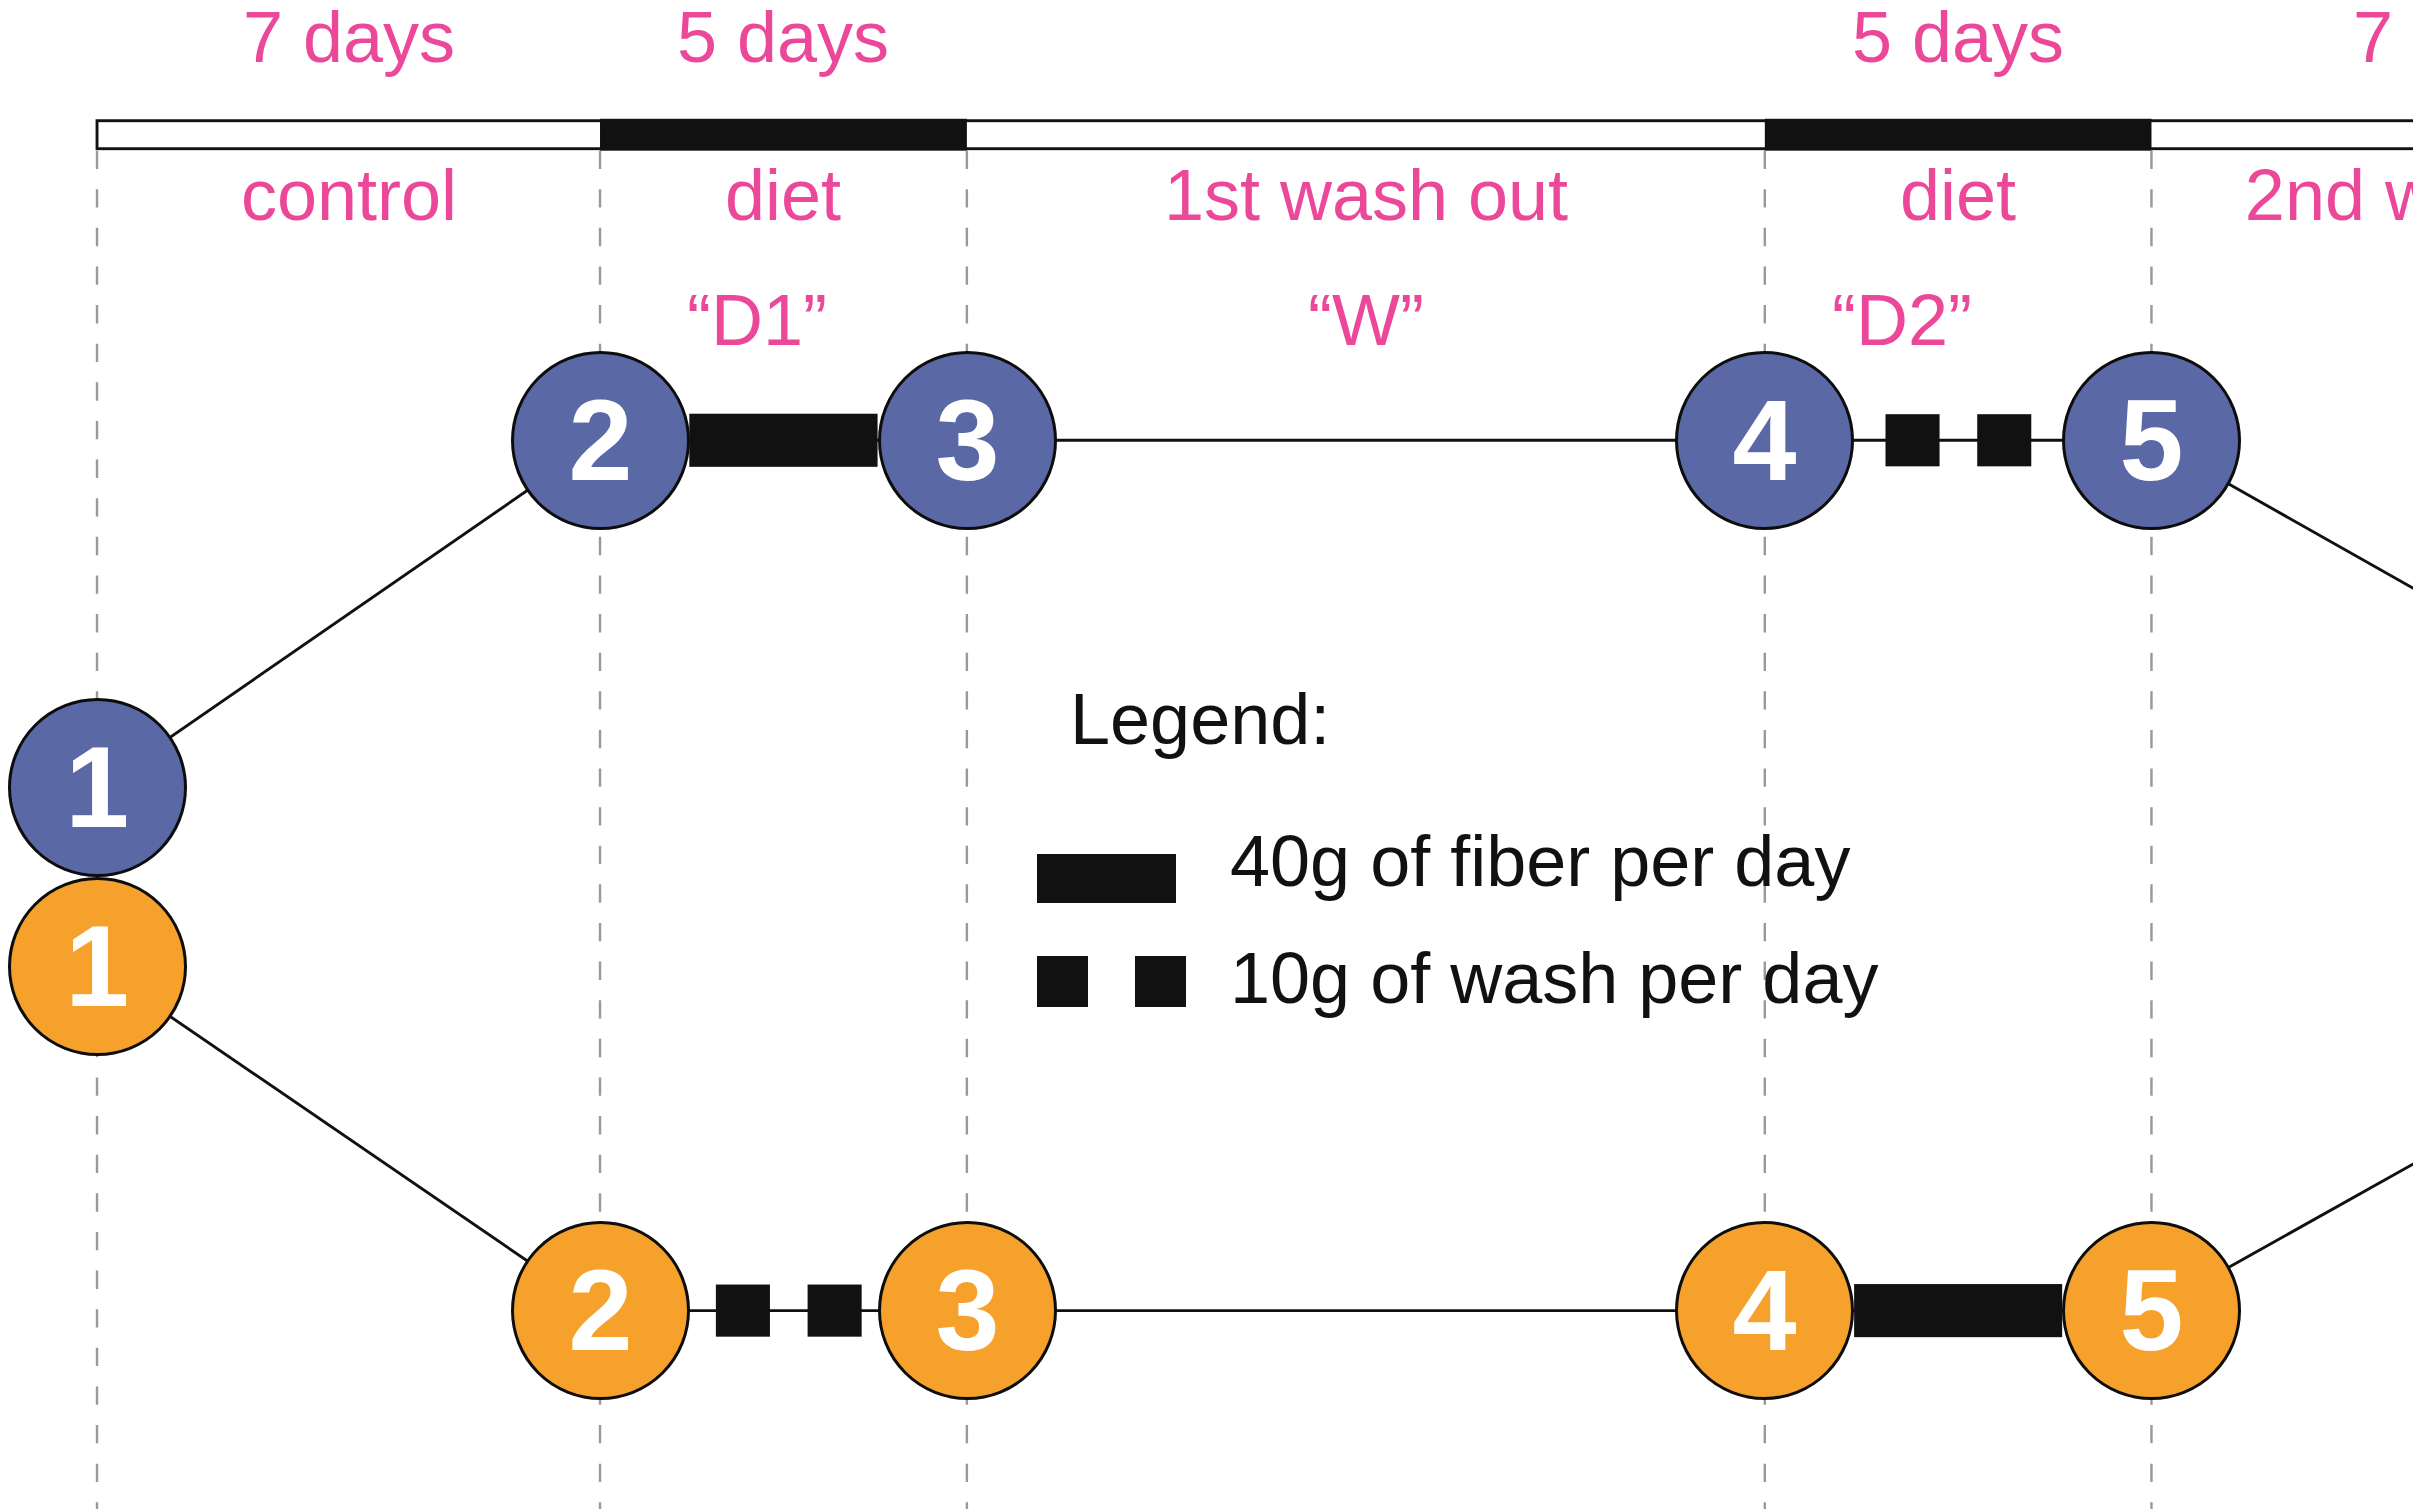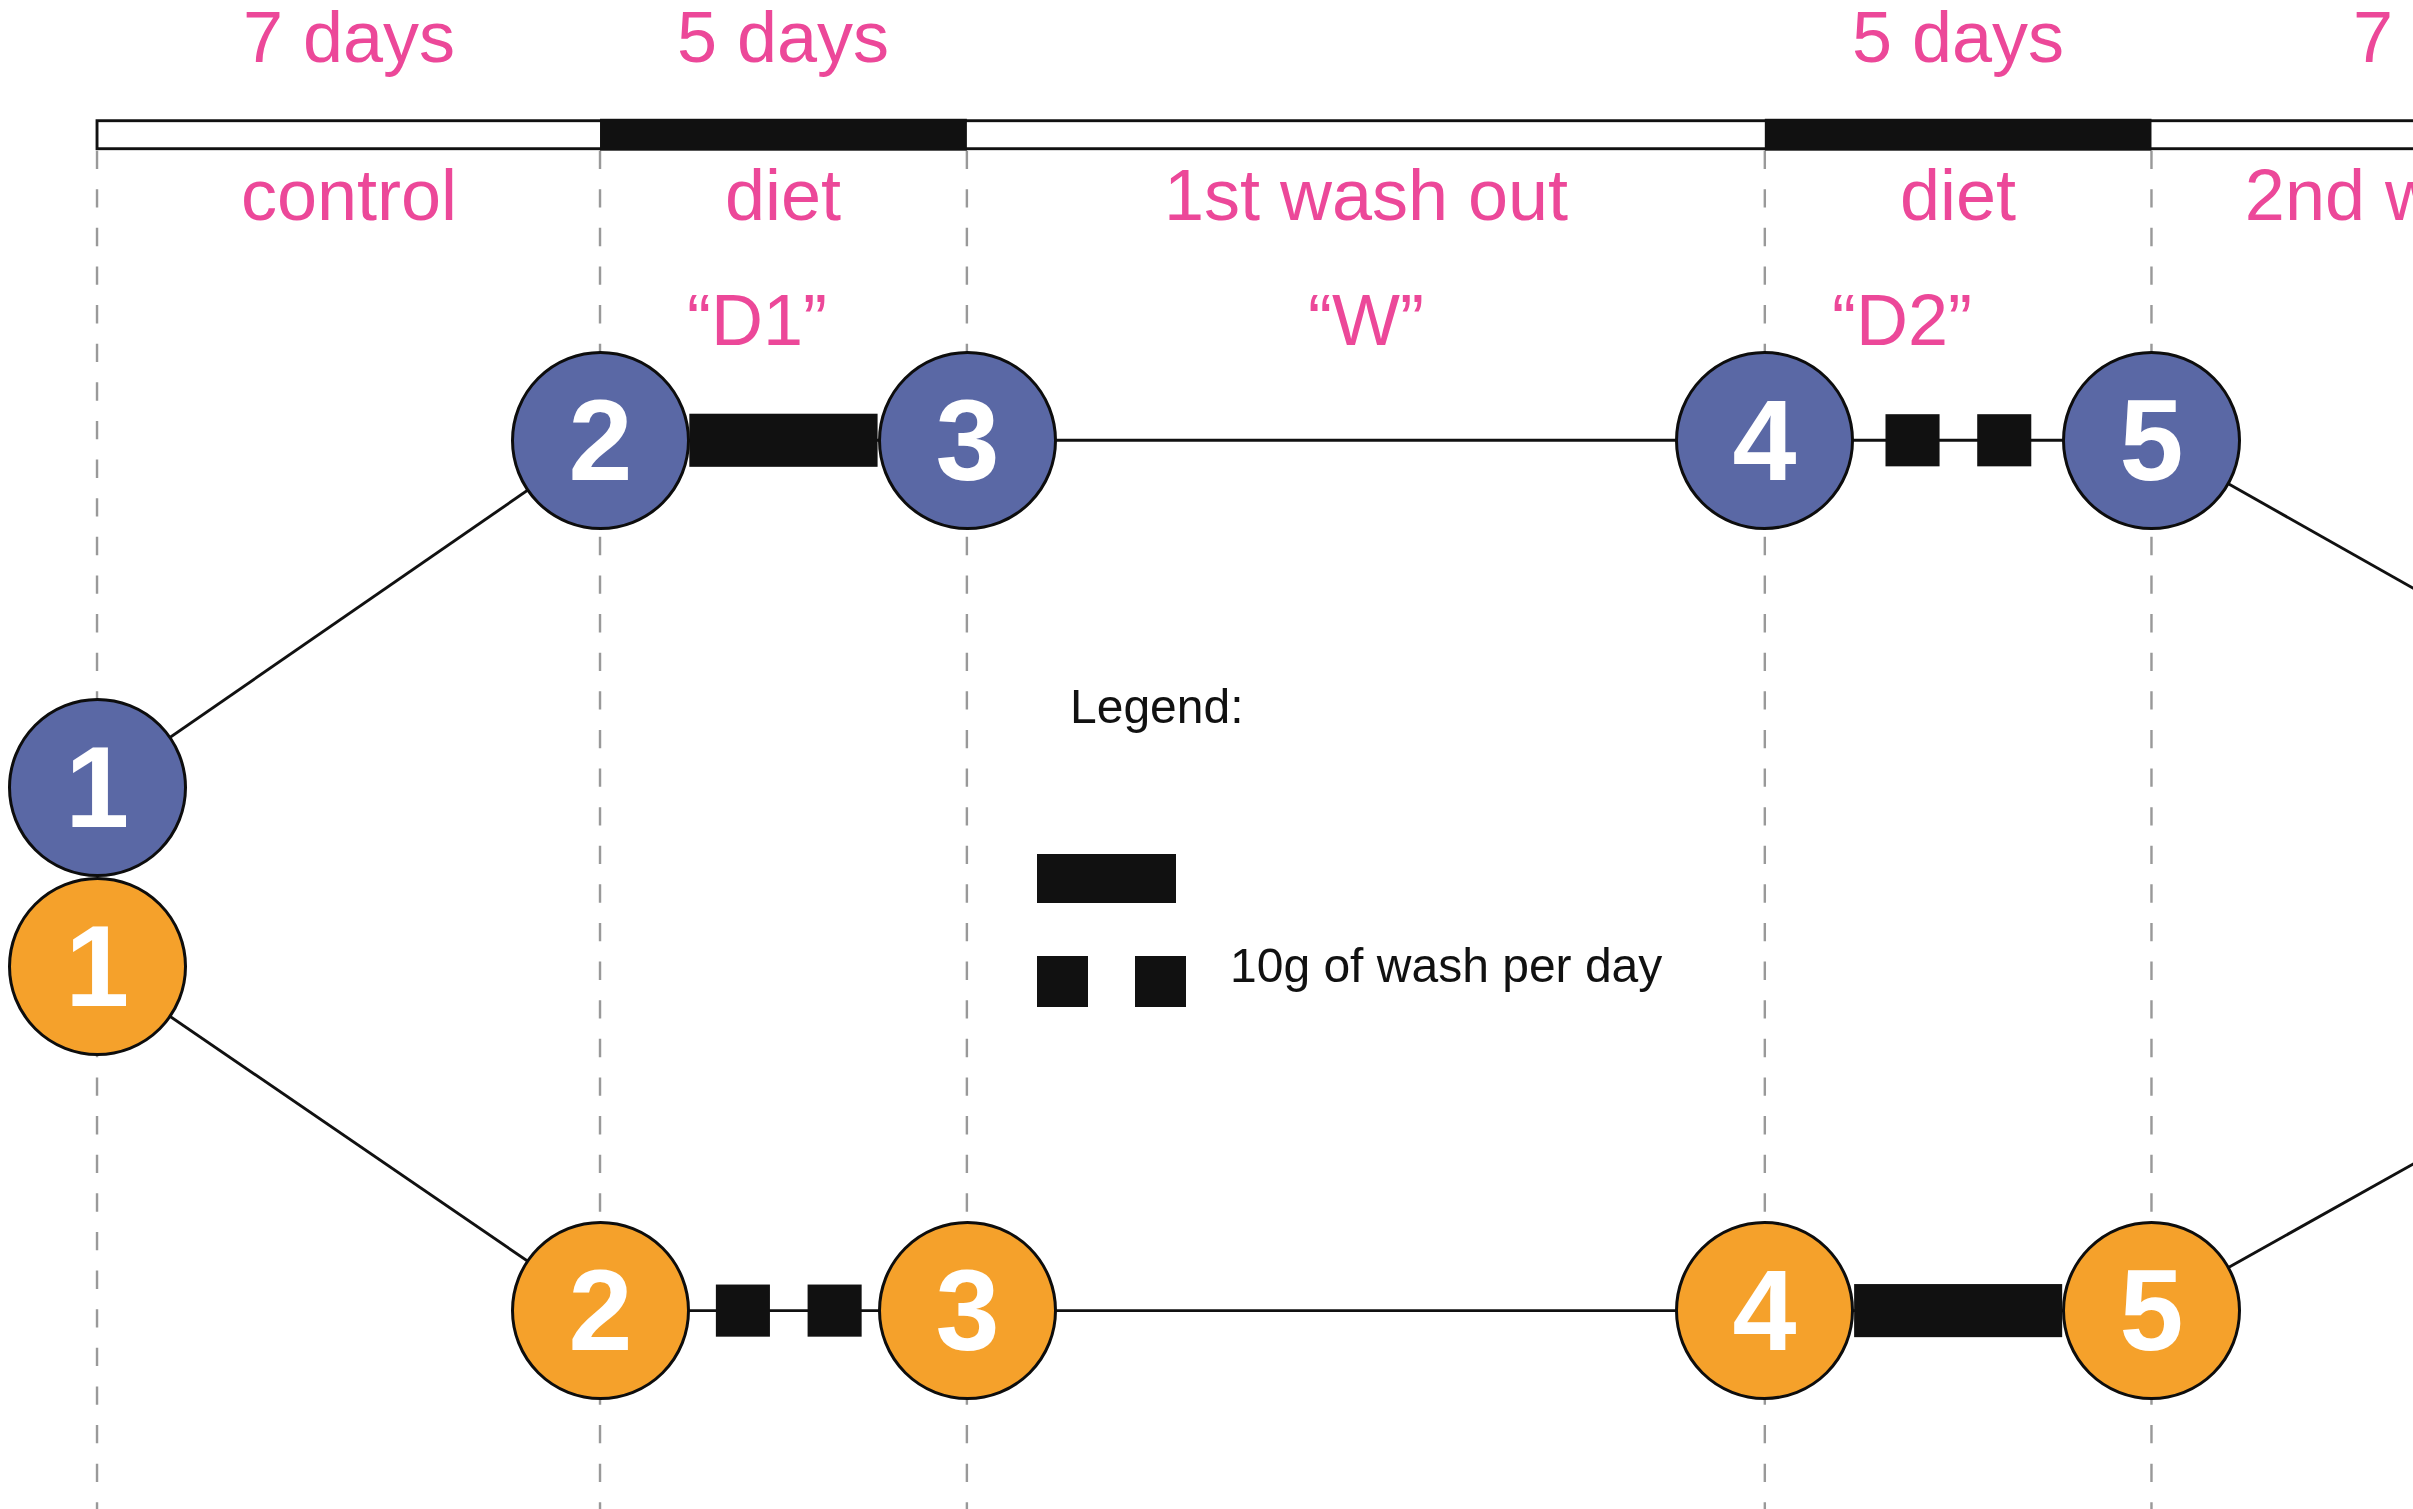--- a/index.html
+++ b/index.html
@@ -3,21 +3,21 @@
 <meta charset="utf-8">
 <style>
   html,body{margin:0;padding:0;background:#ffffff;}
   .canvas{
     position:relative;width:2877px;height:1510px;background:#ffffff;overflow:hidden;
     font-family:"Liberation Sans","DejaVu Sans",sans-serif;color:#111;
   }
   .lines-layer{position:absolute;left:0;top:0;width:2877px;height:1510px;}
   .lbl{position:absolute;transform:translateX(-50%);white-space:nowrap;
        font-size:72px;line-height:1;color:#ec4899;}
-  .lbl-left{position:absolute;transform:none;white-space:nowrap;font-size:48px;line-height:1;color:#111;}
+  .lbl-left{position:absolute;transform:none;white-space:nowrap;font-size:72px;line-height:1;color:#111;}
   .circle{
     position:absolute;width:179px;height:179px;border-radius:50%;
     border:3.4px solid #0d0d0d;box-sizing:border-box;
     display:flex;align-items:center;justify-content:center;
     color:#ffffff;font-size:115px;font-weight:700;line-height:1;
   }
   .swatch{position:absolute;background:#111;}
 </style>
 </head>
 <body>
@@ -93,19 +93,20 @@
 
   <div class="circle" style="left: 7.7px; top: 877px; background-color: rgb(245, 161, 43);">1</div>
   <div class="circle" style="left: 511px; top: 1221px; background-color: rgb(245, 161, 43);">2</div>
   <div class="circle" style="left: 878px; top: 1221px; background-color: rgb(245, 161, 43);">3</div>
   <div class="circle" style="left: 1675px; top: 1221px; background-color: rgb(245, 161, 43);">4</div>
   <div class="circle" style="left: 2062px; top: 1221px; background-color: rgb(245, 161, 43);">5</div>
 
   <div class="lbl-left" style="left:1070px;top:683px">Legend:</div>
 
   <div class="swatch" style="left: 1037px; top: 854px; width: 139px; height: 49px; background-color: rgb(17, 17, 17);"></div>
+  <div class="lbl-left" style="left:1230px;top:825px">40g of fiber per day</div>
 
   <div class="swatch" style="left: 1037px; top: 956px; width: 51px; height: 51px; background-color: rgb(17, 17, 17);"></div>
   <div class="swatch" style="left: 1135px; top: 956px; width: 51px; height: 51px; background-color: rgb(17, 17, 17);"></div>
   <div class="lbl-left" style="left:1230px;top:942px">10g of wash per day</div>
 
 </div>
 
 
 </body></html>

